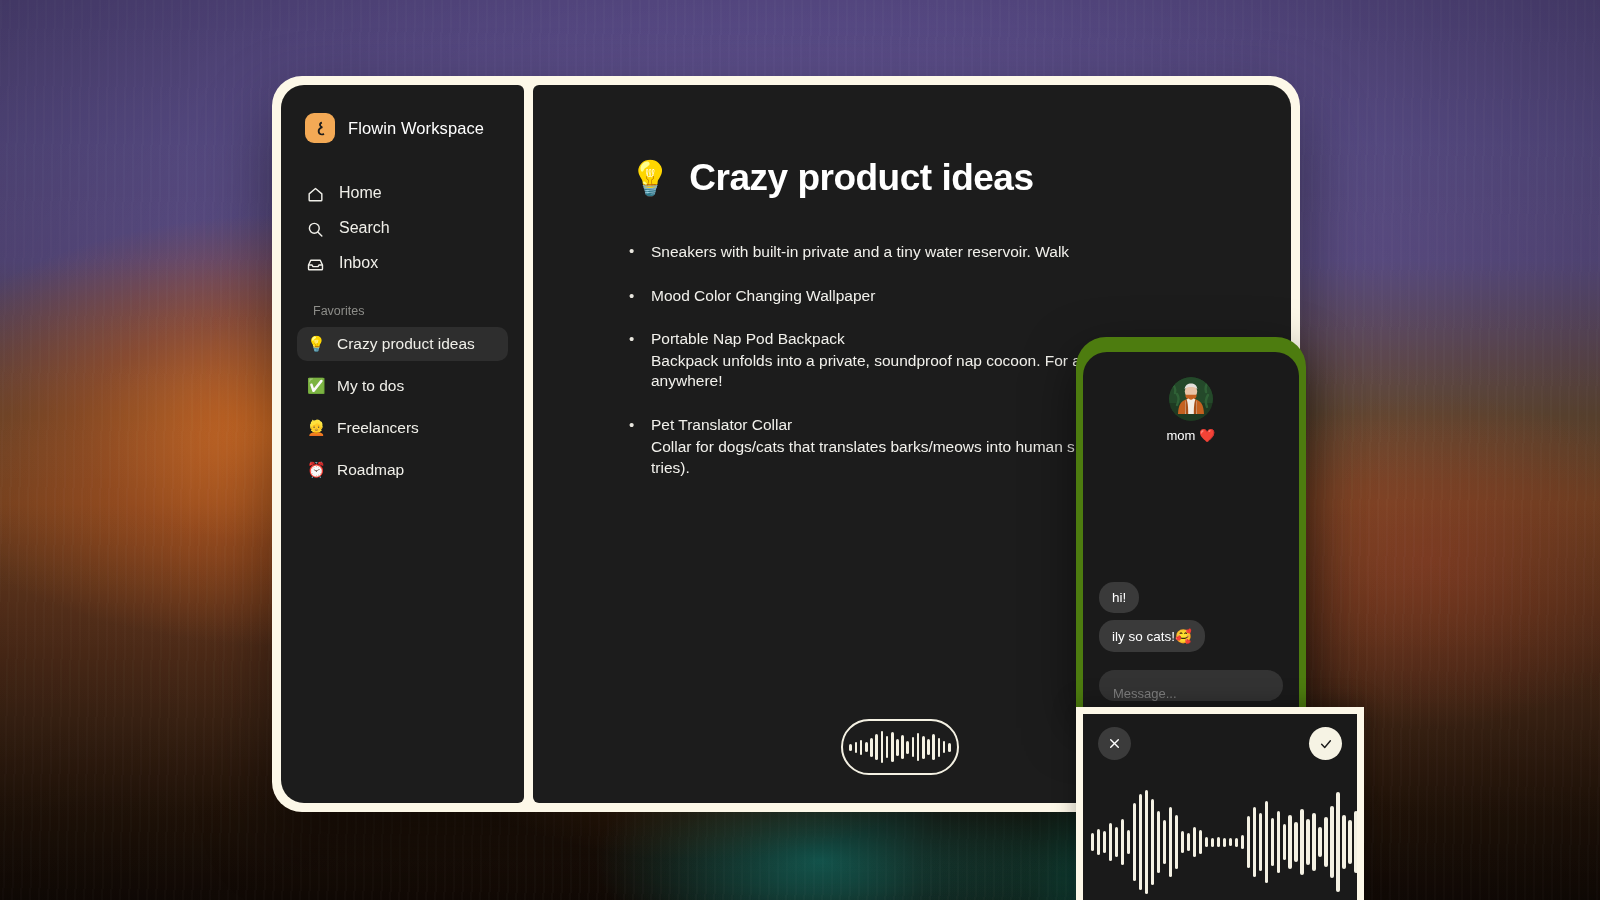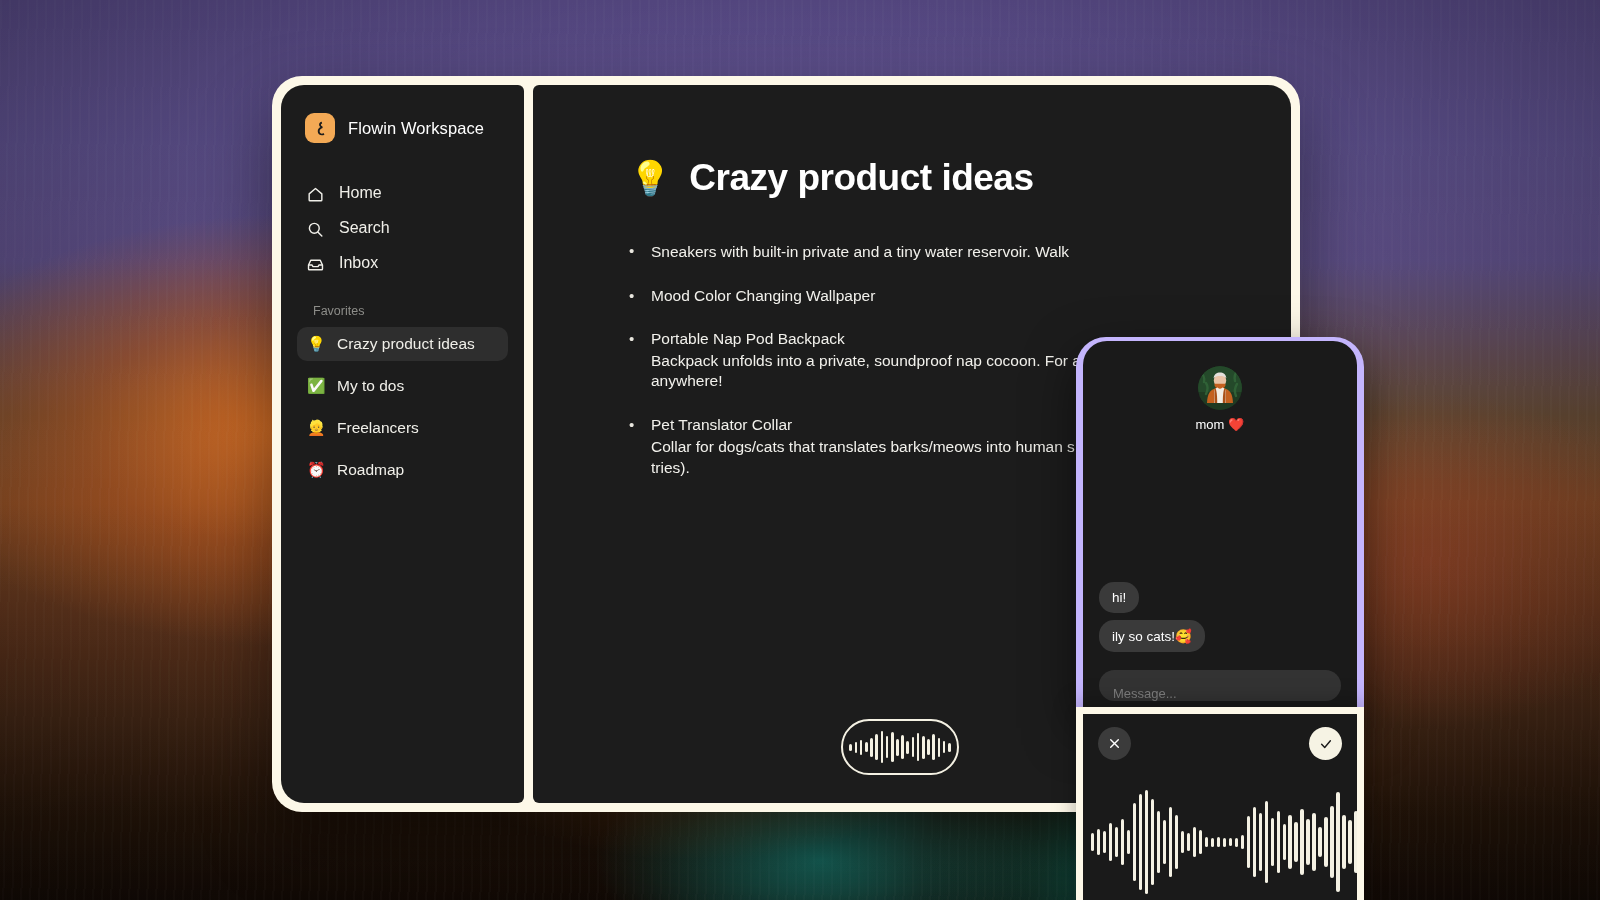--- a/index.html
+++ b/index.html
@@ -205,25 +205,25 @@
     width: 2.6px;
     background: #f4f1e3;
     border-radius: 2px;
   }
 
   
   #phone-chat {
     position: absolute;
     left: 1076px;
     top: 337px;
-    width: 288px;
+    width: 230px;
     height: 373px;
-    background: #c4b5fd;
+    background: #4d7c0f;
     border-radius: 30px 30px 0 0;
-    padding: 4px 7px 0 7px;
+    padding: 15px 7px 0 7px;
     box-shadow: 0 18px 50px rgba(0,0,0,0.5);
   }
   #phone-chat-inner {
     width: 100%;
     height: 100%;
     background: #1a1a1a;
     border-radius: 24px 24px 0 0;
     position: relative;
     overflow: hidden;
   }

